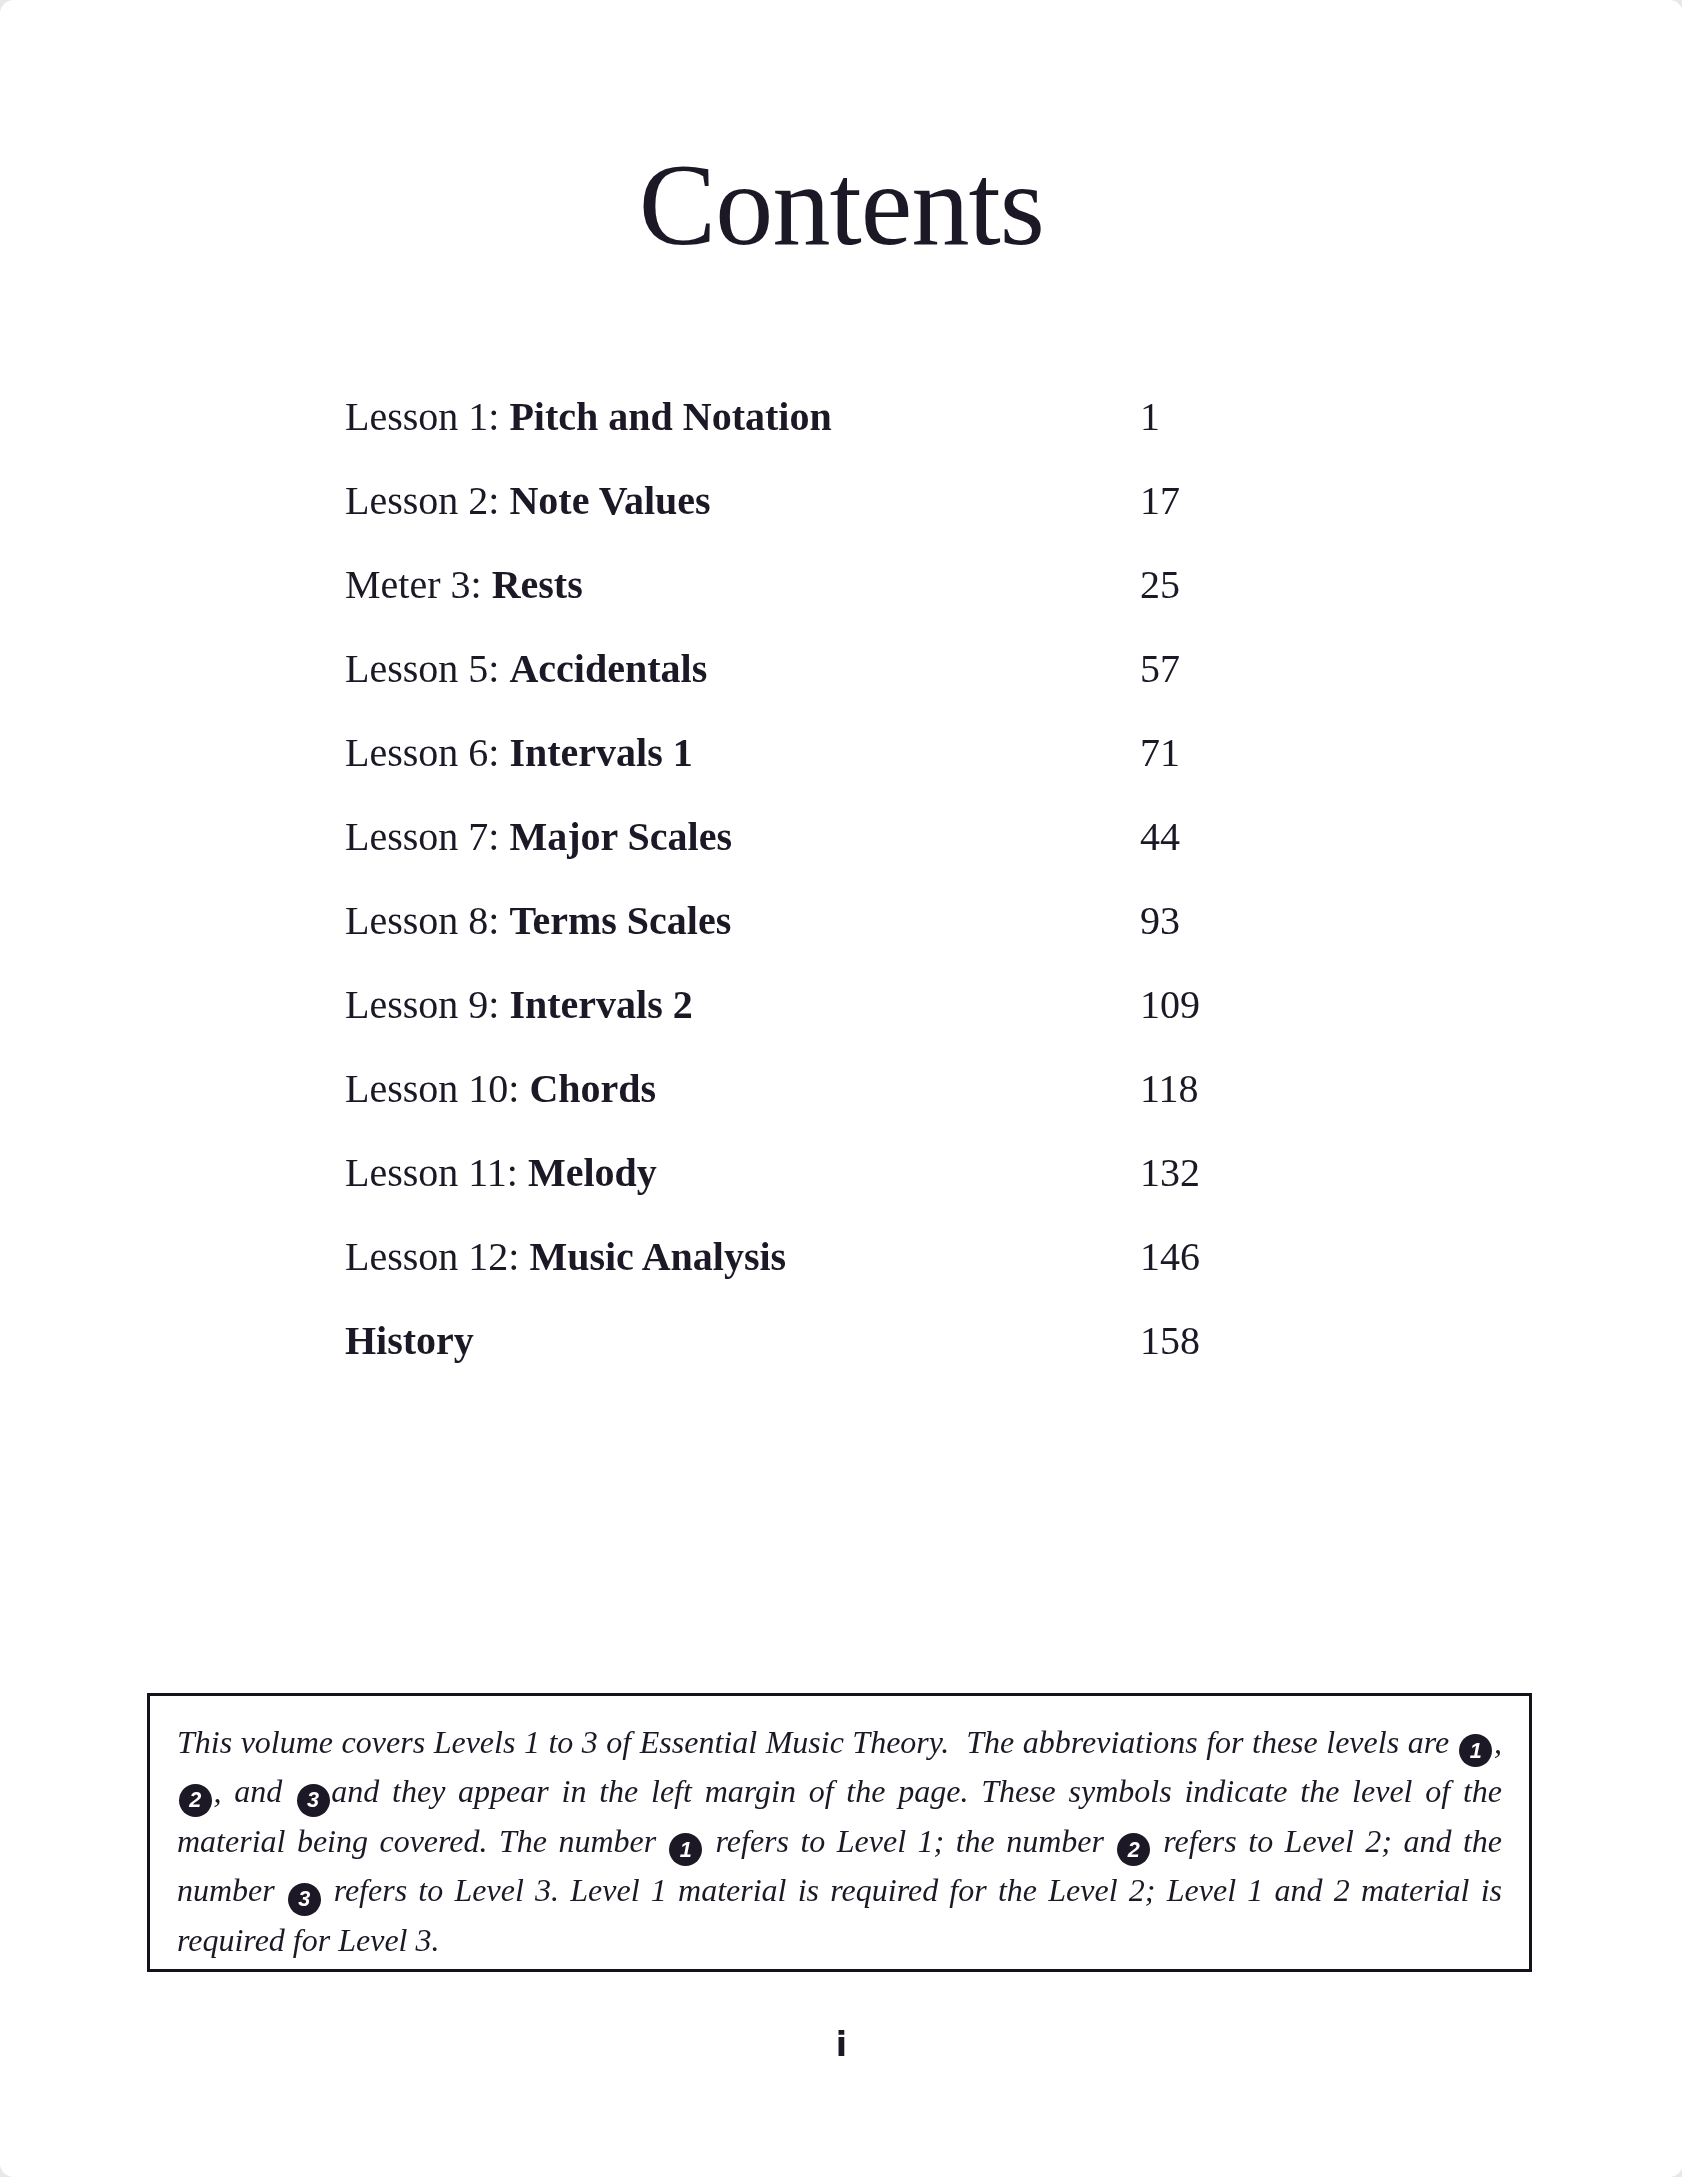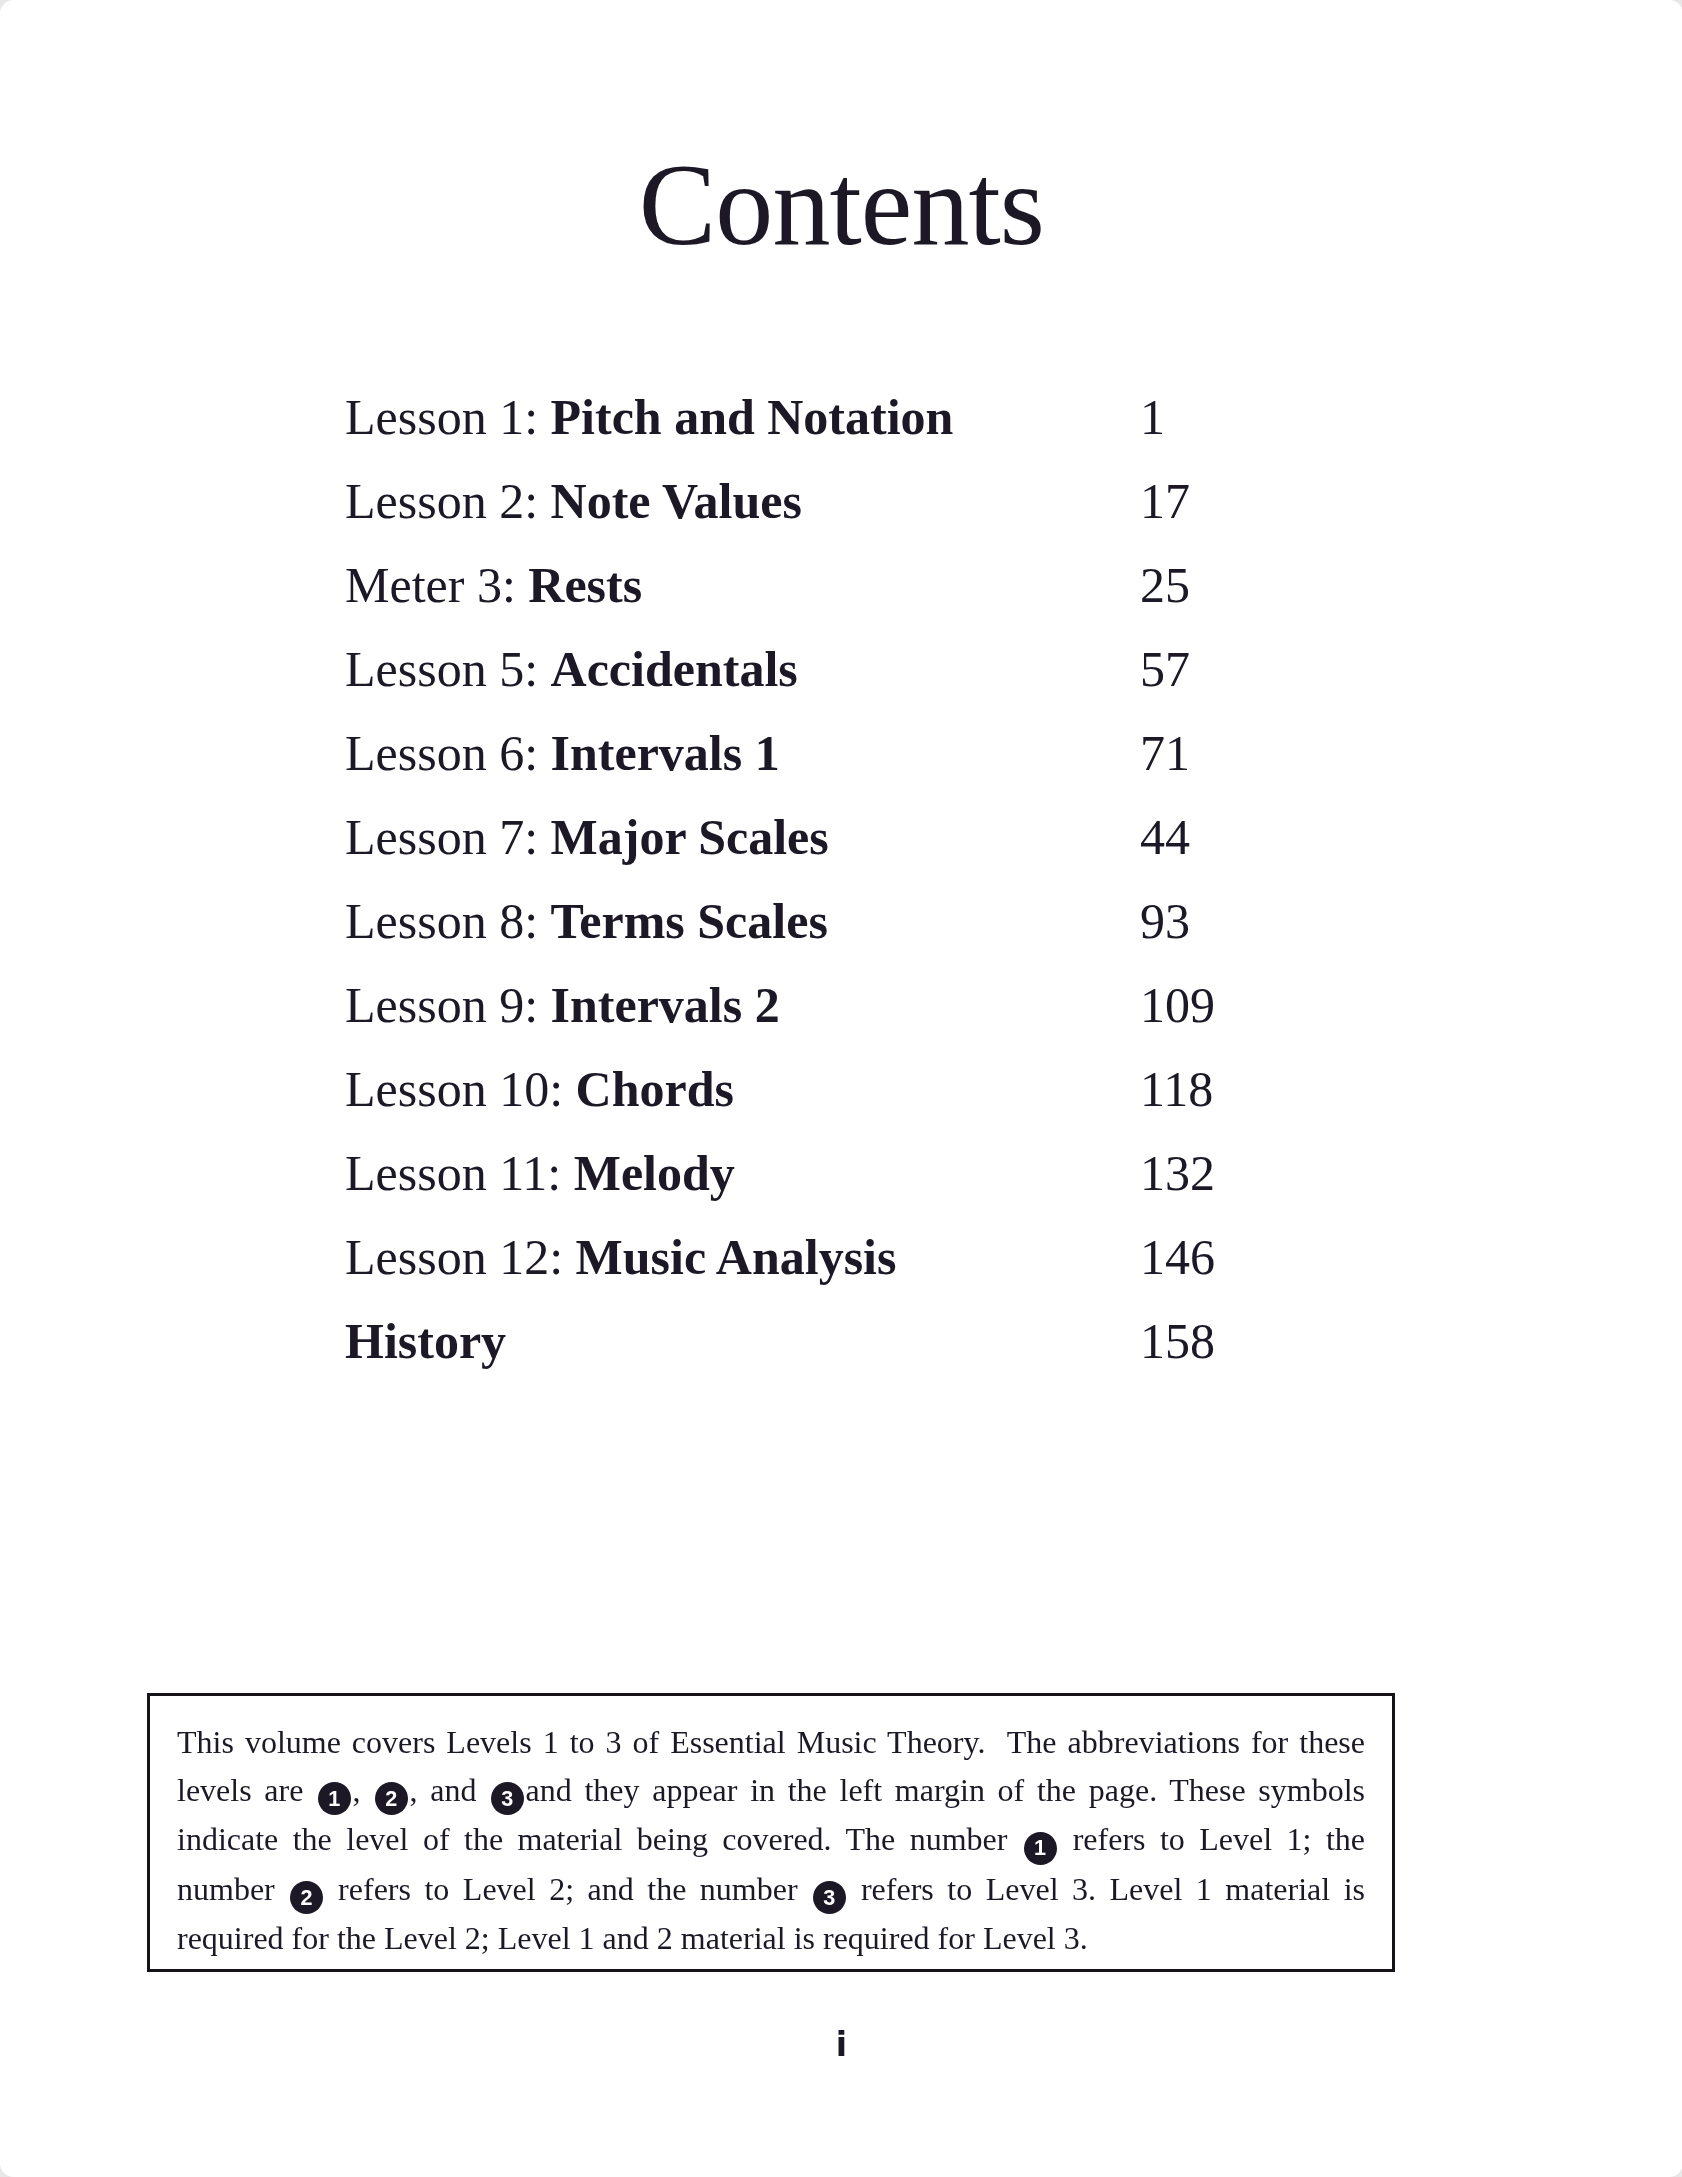--- a/index.html
+++ b/index.html
@@ -32,42 +32,43 @@
   .toc {
     position: absolute;
     top: 375px;
     left: 345px;
     width: 1211px;
   }
   .toc-row {
     position: relative;
     height: 84px;
     line-height: 84px;
-    font-size: 50px;
+    font-size: 40px;
     white-space: nowrap;
   }
   .toc-prefix { font-weight: 400; }
   .toc-title  { font-weight: 700; }
   .toc-page {
     position: absolute;
     left: 795px;
     top: 0;
     font-weight: 400;
   }
 
   
   .note {
     position: absolute;
     left: 147px;
     top: 1693px;
-    width: 1248px;
+    width: 1385px;
     height: 279px;
     border: 3.5px solid #15121a;
     box-sizing: border-box;
     padding: 21.6px 27px 0 27px;
+    font-style: italic;
   }
   .note p {
     margin: 0;
     font-size: 32px;
     line-height: 48px;
     text-align: justify;
   }
   .lvl {
     display: inline-flex;
     align-items: center;

